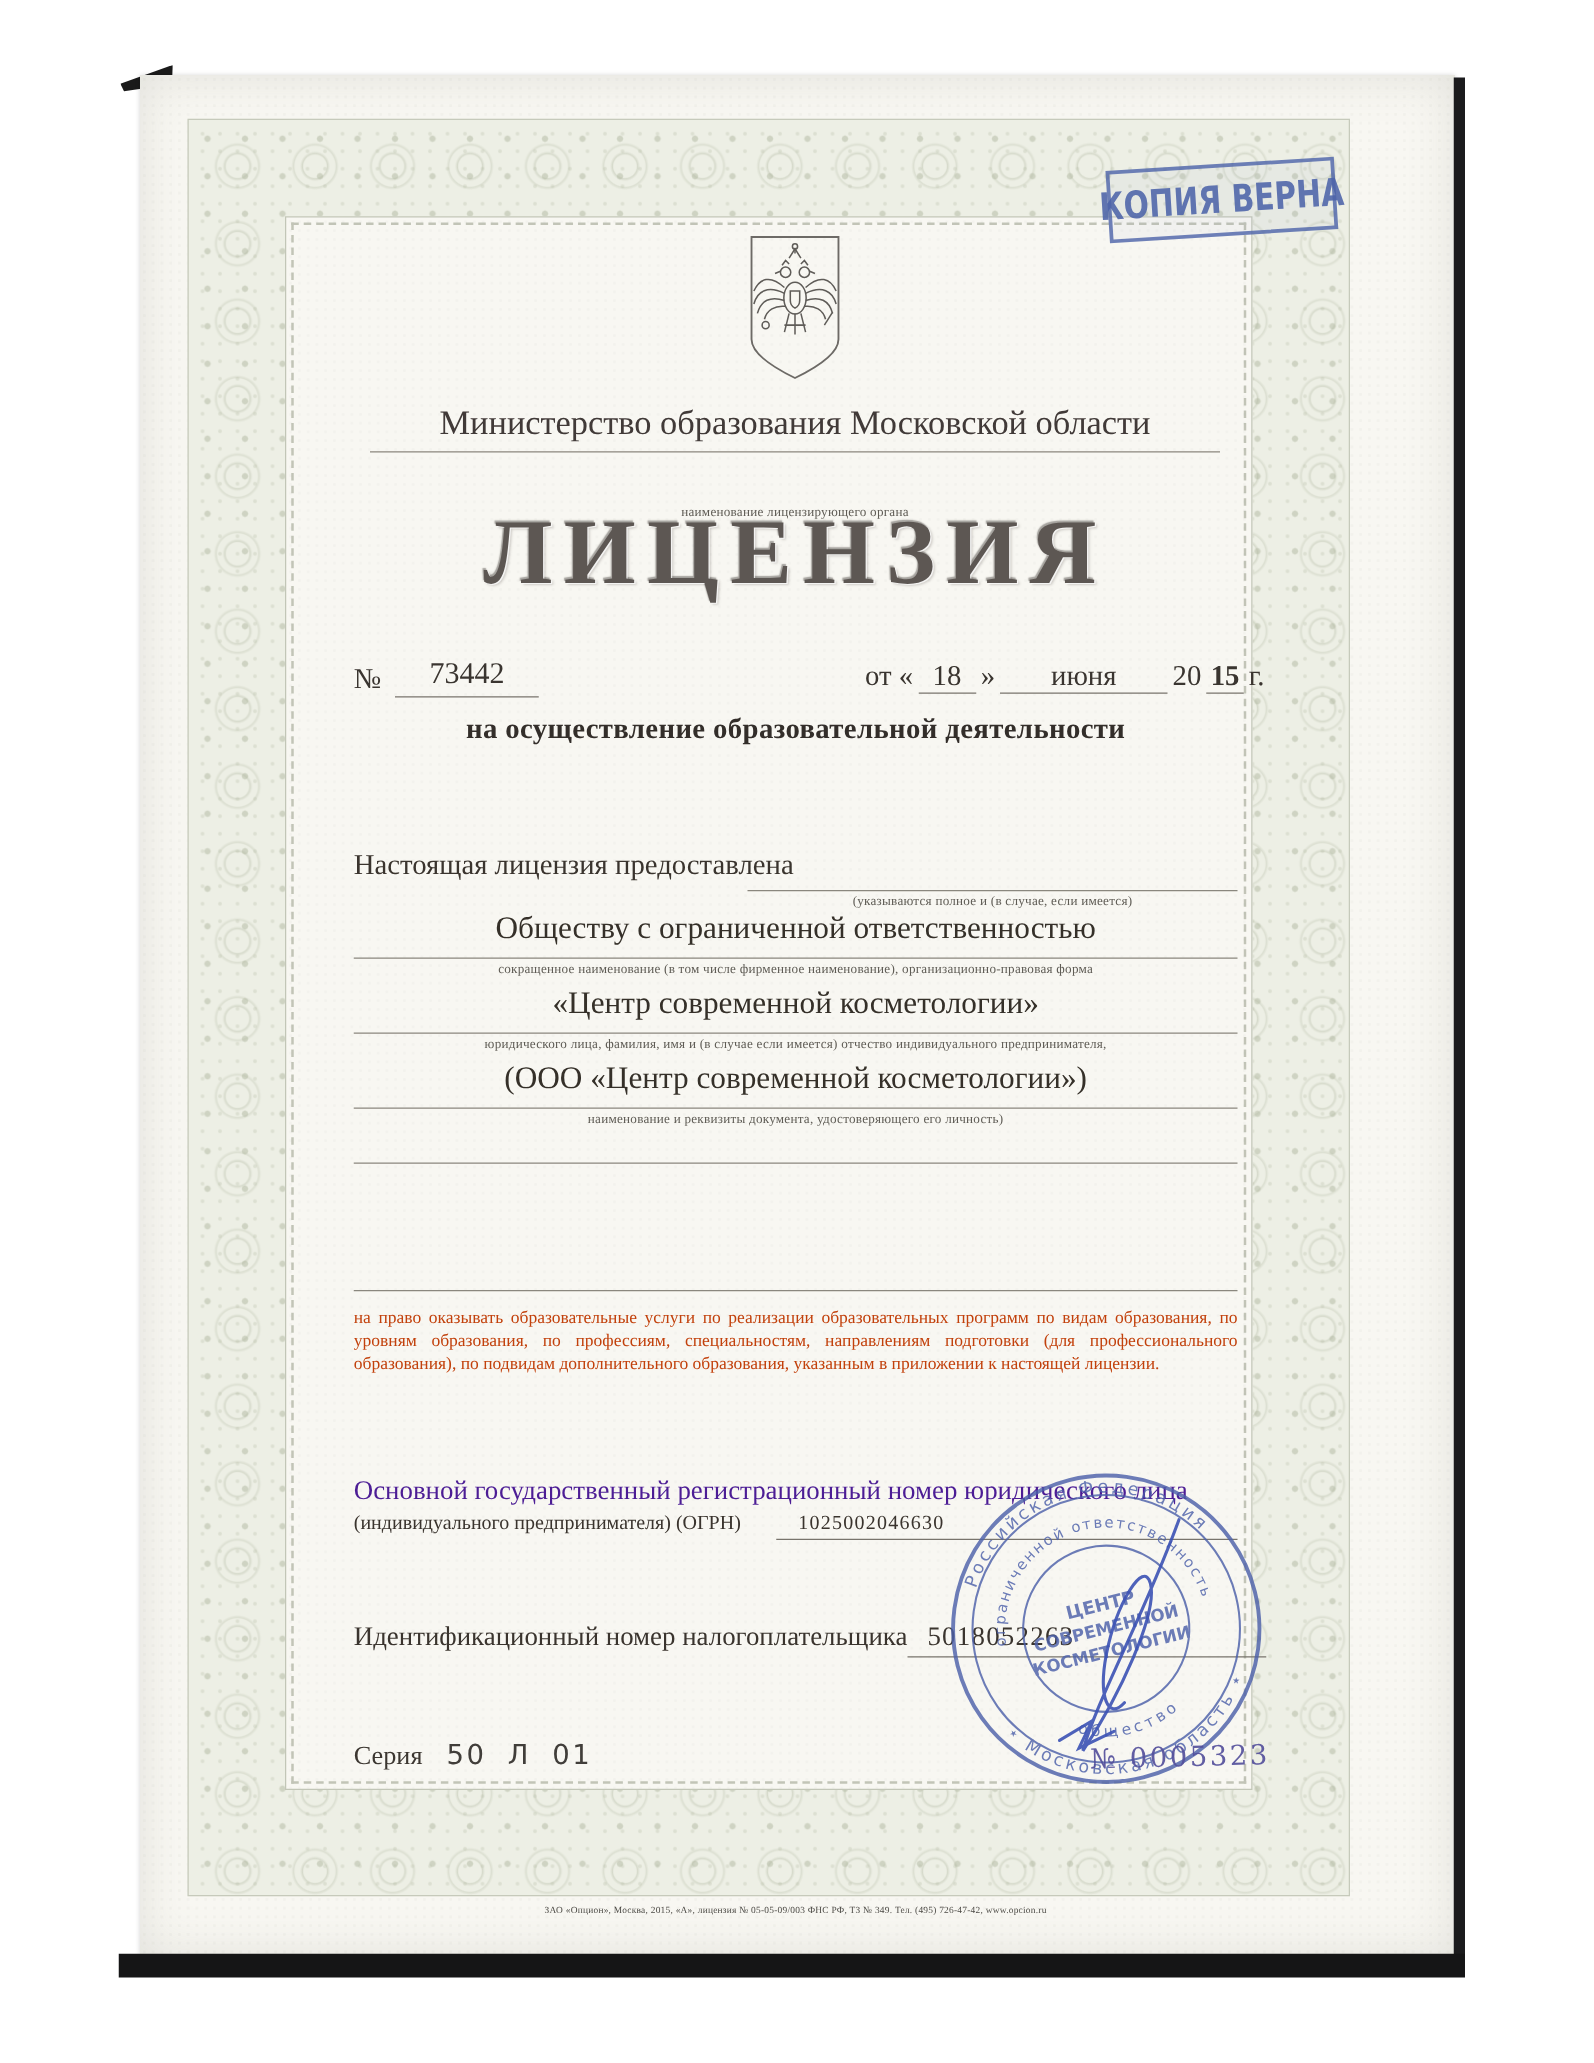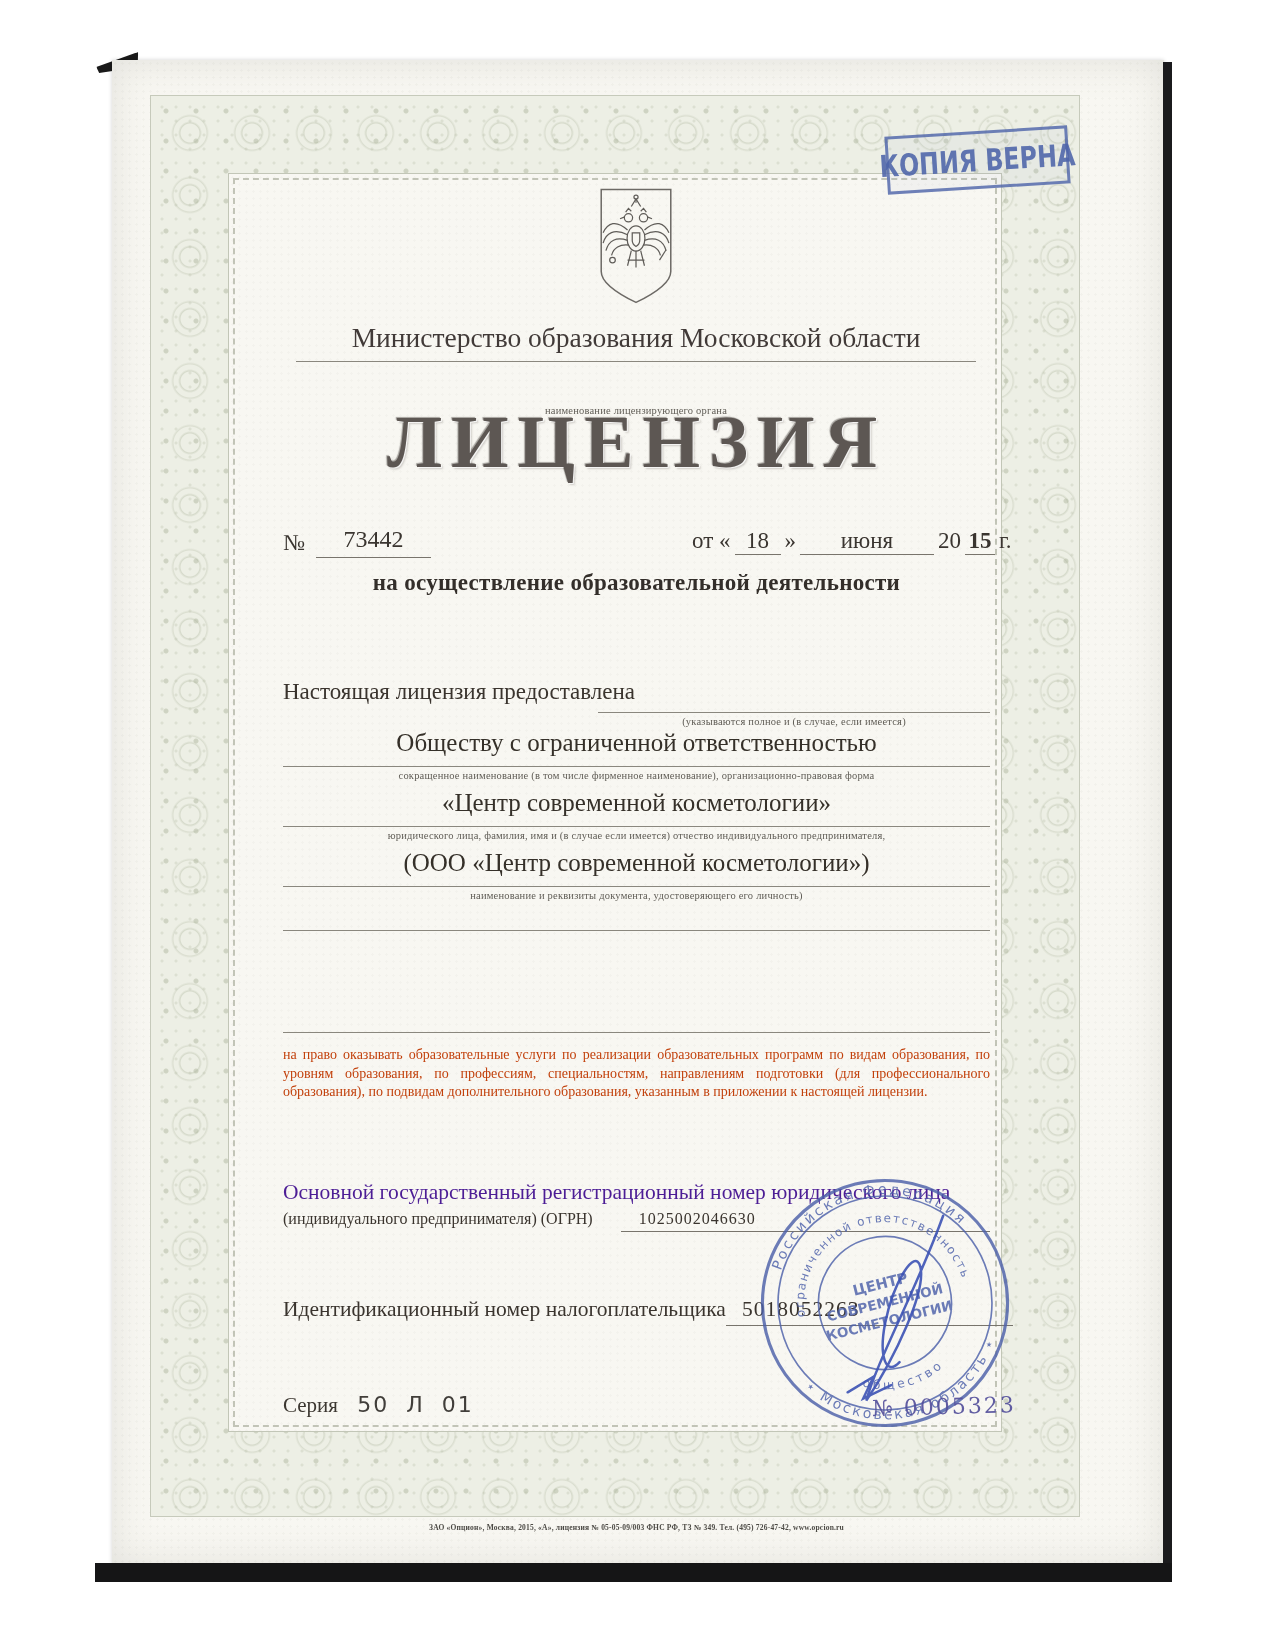--- a/index.html
+++ b/index.html
@@ -127,21 +127,21 @@
   .series-label{display:inline-block;}
   .series-value{display:inline-block;margin-left:14px;font-family:"DejaVu Sans", sans-serif;font-size:22px;letter-spacing:2px;word-spacing:8px;color:#413e3a;}
   .form-number{
     position:absolute;left:872px;top:1394px;z-index:6;
     font-size:22px;letter-spacing:2px;color:rgba(84,79,155,.92);
     transform:rotate(-1.5deg);font-family:"DejaVu Serif", serif;
   }
 
   .print-footer{
     position:absolute;left:283px;top:1523px;width:707px;text-align:center;
-    font-size:7.5px;color:#4c4a45;letter-spacing:.2px;font-weight:bold;
+    font-size:7.5px;color:#4c4a45;letter-spacing:.2px;
   }
 </style>
 </head>
 <body>
 
 <div class="page">
 
   <div class="mark-blob"></div>
   <div class="mark-line"></div>
   <div class="mark-tick"></div>

